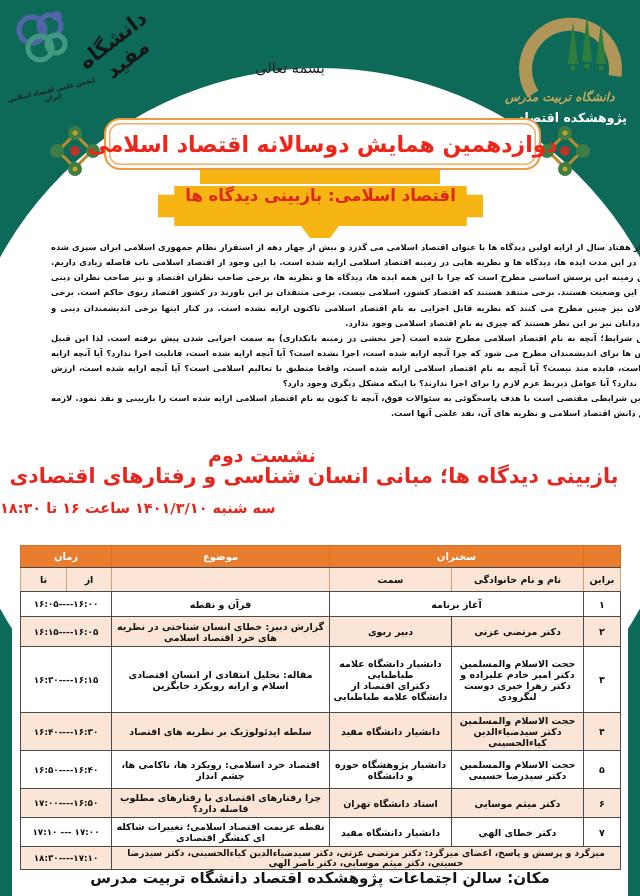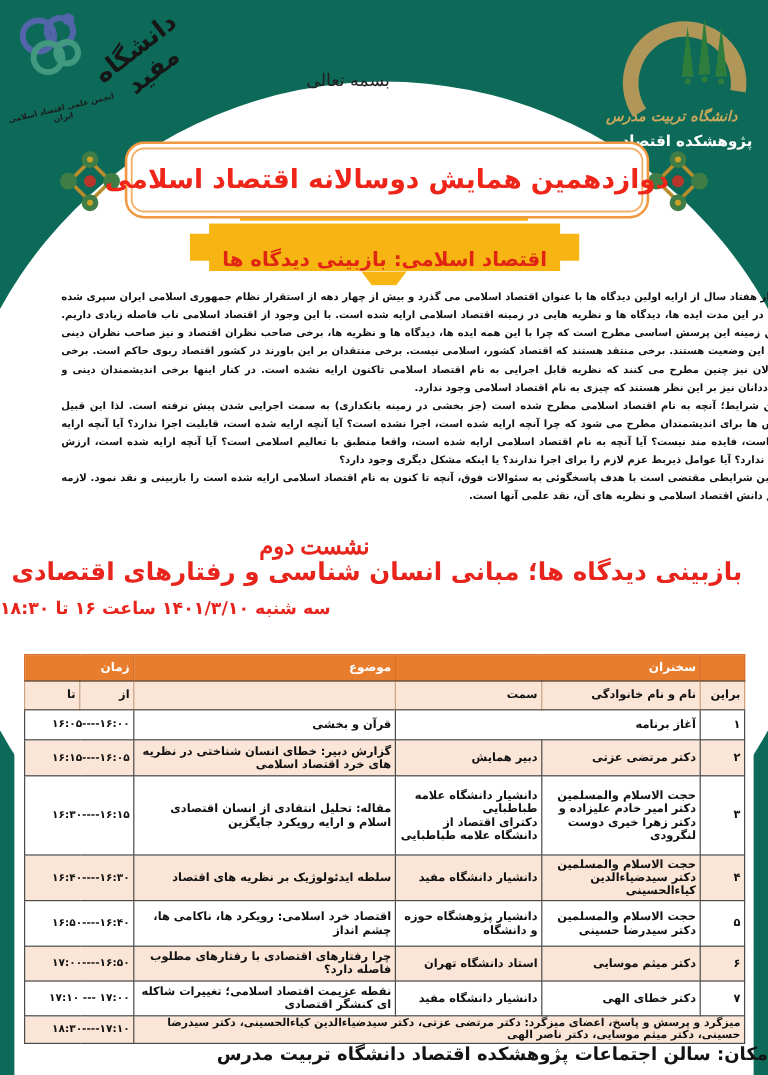--- a/index.html
+++ b/index.html
@@ -17,65 +17,65 @@
   .assoc-logo { left:10px; top:6px; width:66px; height:66px; z-index:3; }
   .assoc-caption { left:0px; top:86px; width:104px; z-index:3; font-size:6.5px; font-weight:bold; color:#1c1c1c; text-align:center; transform:rotate(-13deg); }
   .mofid-logo { left:70px; top:22px; width:120px; height:80px; z-index:3; font-size:21px; font-weight:bold; color:#161616; transform:rotate(-38deg); text-align:center; letter-spacing:-1px; }
   .tmu-logo { left:515px; top:6px; width:120px; height:92px; z-index:3; }
   .tmu-calligraphy { left:505px; top:90px; width:130px; z-index:3; color:#c9a85c; font-size:12px; font-weight:bold; font-style:italic; text-align:left; }
   .tmu-caption { left:510px; top:110px; width:125px; z-index:3; color:#ffffff; font-size:12.5px; font-weight:bold; text-align:center; }
   .bismillah { left:200px; top:60px; width:180px; z-index:3; color:#202020; font-size:14.5px; text-align:center; }
 
   
   .plaque-connector { left:200px; top:168px; width:240px; height:16px; background:#f6b513; z-index:2; }
-  .banner { left:104px; top:118px; width:437px; height:64px; z-index:4; background:#ffffff;
+  .banner { left:104px; top:118px; width:437px; height:52px; z-index:4; background:#ffffff;
             border:2px solid #f0973f; border-radius:16px;
             box-shadow: inset 0 0 0 3px #ffffff, inset 0 0 0 4.5px #f2ae66;
             display:flex; align-items:center; justify-content:center; }
   .banner-title { color:#ee2518; font-size:22px; font-weight:bold; white-space:nowrap; }
   .plaque { left:158px; top:186px; width:325px; height:40px; z-index:3; background:#f6b513;
             clip-path:polygon(5% 0,95% 0,95% 22%,100% 22%,100% 78%,95% 78%,95% 100%,5% 100%,5% 78%,0 78%,0 22%,5% 22%);
-            display:flex; align-items:flex-end; justify-content:center; }
+            display:flex; align-items:flex-start; justify-content:center; }
   .plaque-tab { left:295px; top:226px; width:50px; height:12px; background:#f6b513; z-index:3;
                 clip-path:polygon(12% 0,88% 0,70% 100%,30% 100%); }
   .plaque-title { color:#e02513; font-size:16.5px; font-weight:bold; white-space:nowrap; }
   .ornament { top:120px; width:58px; height:62px; z-index:4; }
   .ornament.left { left:46px; }
   .ornament.right { left:536px; transform:scaleX(-1); }
 
   
   .intro { left:14px; top:240px; width:612px; height:208px; z-index:4; overflow:hidden;
            font-size:8.4px; font-weight:bold; color:#111; line-height:1.8; text-align:justify;margin-left:37px; }
   .intro p { margin:0; }
 
   
-  .session-title    { left:0; top:444px; width:524px; text-align:center; z-index:4; color:#e8251d; font-size:19px; font-weight:bold;font-family:Liberation Serif, serif; }
+  .session-title    { left:0; top:444px; width:524px; text-align:center; z-index:4; color:#e8251d; font-size:19px; font-weight:bold; }
   .session-subtitle { left:0; top:464px; width:628px; text-align:center; z-index:4; color:#e8251d; font-size:20.5px; font-weight:bold; }
   .session-datetime { left:0; top:500px; width:640px; text-align:left; z-index:4; color:#e8251d; font-size:14.5px; font-weight:bold; }
 
   
   table.schedule { position:absolute; left:20px; top:545px; width:600px; z-index:4;
                    border-collapse:collapse; direction:rtl; table-layout:fixed;
                    font-size:9.5px; font-weight:bold; color:#111; }
-  table.schedule td, table.schedule th { border:1px solid #4a4a4a; padding:1px 3px; text-align:right; vertical-align:middle; }
+  table.schedule td, table.schedule th { border:1px solid #4a4a4a; padding:1px 3px; text-align:center; vertical-align:middle; }
   table.schedule { border:1.5px solid #222; }
   thead tr.orange th { background:#e87d2e; color:#ffffff; font-size:10px; border-color:#d86f28; border-bottom-color:#4a4a4a; }
   thead tr.sub th { background:#fbe5d6; font-size:9.5px; border-color:#caa27e; border-bottom-color:#4a4a4a; }
   thead tr.orange { height:22px; }
   thead tr.sub { height:24px; }
   tbody tr:nth-child(1){ height:25px; } tbody tr:nth-child(2){ height:30px; }
   tbody tr:nth-child(3){ height:66px; } tbody tr:nth-child(4){ height:38px; }
   tbody tr:nth-child(5){ height:38px; } tbody tr:nth-child(6){ height:29px; }
   tbody tr:nth-child(7){ height:29px; } tbody tr:nth-child(8){ height:23px; }
   tbody tr:nth-child(even) td { background:#fbe5d6; }
   td.c-time { direction:ltr; font-size:8.8px; white-space:nowrap; }
   td.c-name, td.c-pos { white-space:pre-line; }
   td.c-full { text-align:right; padding-right:8px; font-size:9px; }
 
-  .footer-location { left:0; top:869px; width:640px; z-index:4; text-align:right; color:#141414; font-size:15px; font-weight:bold; }
+  .footer-location { left:0; top:869px; width:640px; z-index:4; text-align:center; color:#141414; font-size:15px; font-weight:bold; }
 </style>
 </head>
 <body>
 
 <div class="abs green-band"></div>
 <div class="abs dome"></div>
 <div class="abs sheet"></div>
 
 <div class="abs assoc-logo">
   <svg width="66" height="66" viewBox="0 0 66 66">
@@ -168,27 +168,27 @@
       <th>سمت</th>
       <th></th>
       <th>از</th>
       <th>تا</th>
     </tr>
   </thead>
   <tbody>
       <tr>
         <td class="c-no">۱</td>
         <td class="c-merged" colspan="2">آغاز برنامه</td>
-        <td class="c-topic">قرآن و بخشی</td>
+        <td class="c-topic">قرآن و نقطه</td>
         <td class="c-time" colspan="2">۱۶:۰۵----۱۶:۰۰</td>
       </tr>
       <tr>
         <td class="c-no">۲</td>
         <td class="c-name">دکتر مرتضی عزتی</td>
-        <td class="c-pos">دبیر همایش</td>
+        <td class="c-pos">دبیر ربوی</td>
         <td class="c-topic">گزارش دبیر: خطای انسان شناختی در نظریه های خرد اقتصاد اسلامی</td>
         <td class="c-time" colspan="2">۱۶:۱۵----۱۶:۰۵</td>
       </tr>
       <tr>
         <td class="c-no">۳</td>
         <td class="c-name">حجت الاسلام والمسلمین
 دکتر امیر خادم علیزاده  و
 دکتر زهرا خیری دوست لنگرودی</td>
         <td class="c-pos">دانشیار دانشگاه علامه طباطبایی
 دکترای اقتصاد از دانشگاه علامه طباطبایی</td>

